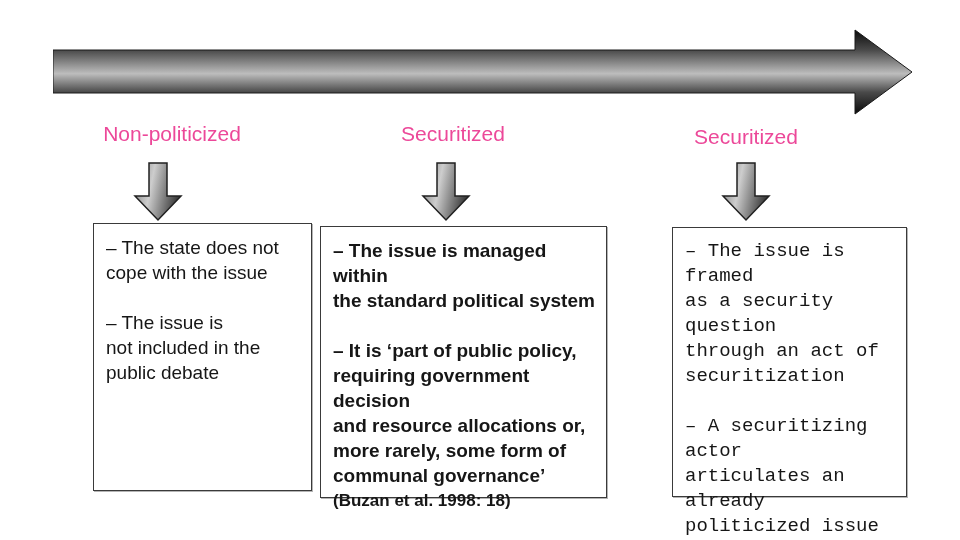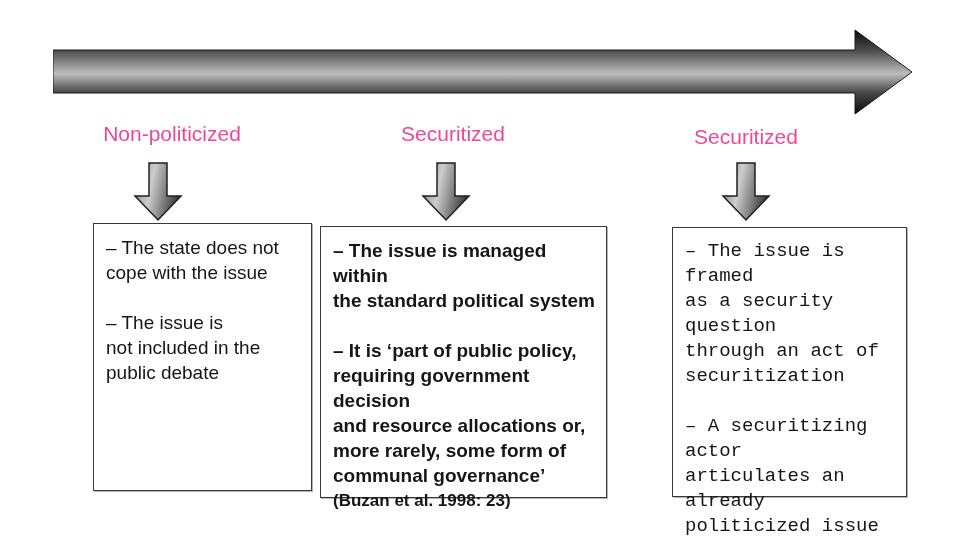--- a/index.html
+++ b/index.html
@@ -131,21 +131,21 @@
 
   <div id="box-2" class="stage-box">
     <p class="box-text">– The issue is managed within
 the standard political system
 
 – It is ‘part of public policy,
 requiring government decision
 and resource allocations or,
 more rarely, some form of
 communal governance’</p>
-    <p class="citation">(Buzan et al. 1998: 23)</p>
+    <p class="citation">(Buzan et al. 1998: 18)</p>
   </div>
 
   <div id="box-3" class="stage-box">
     <p class="box-text">– The issue is framed
 as a security question
 through an act of
 securitization
 
 – A securitizing actor
 articulates an already

